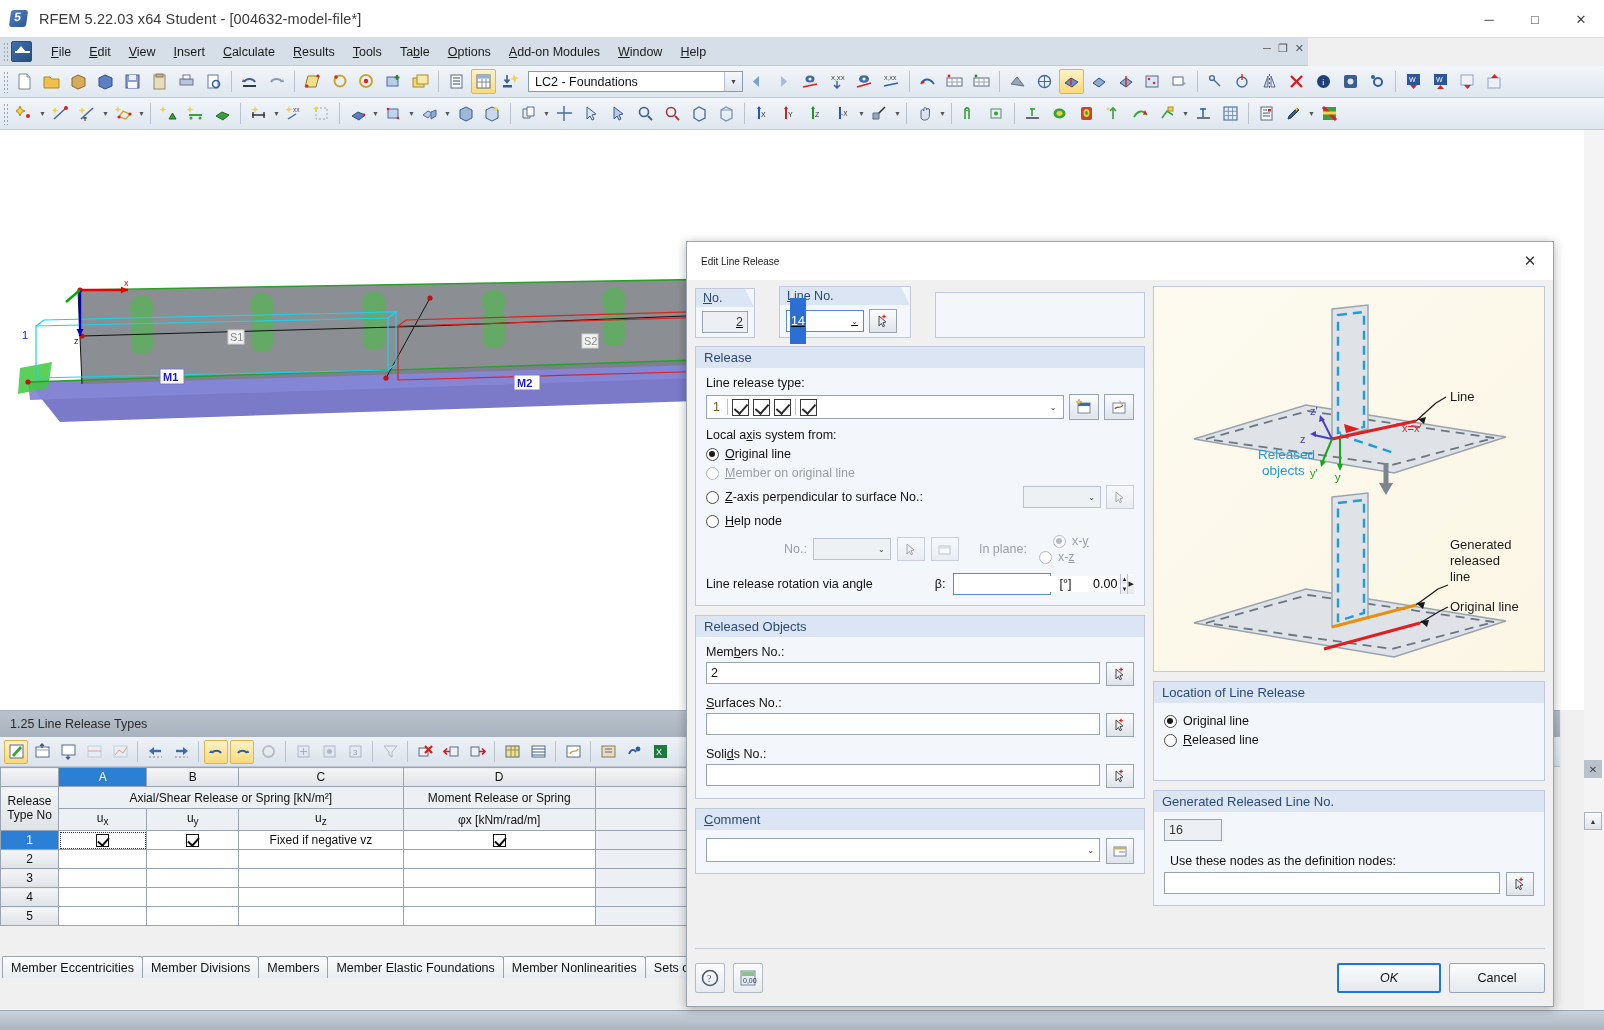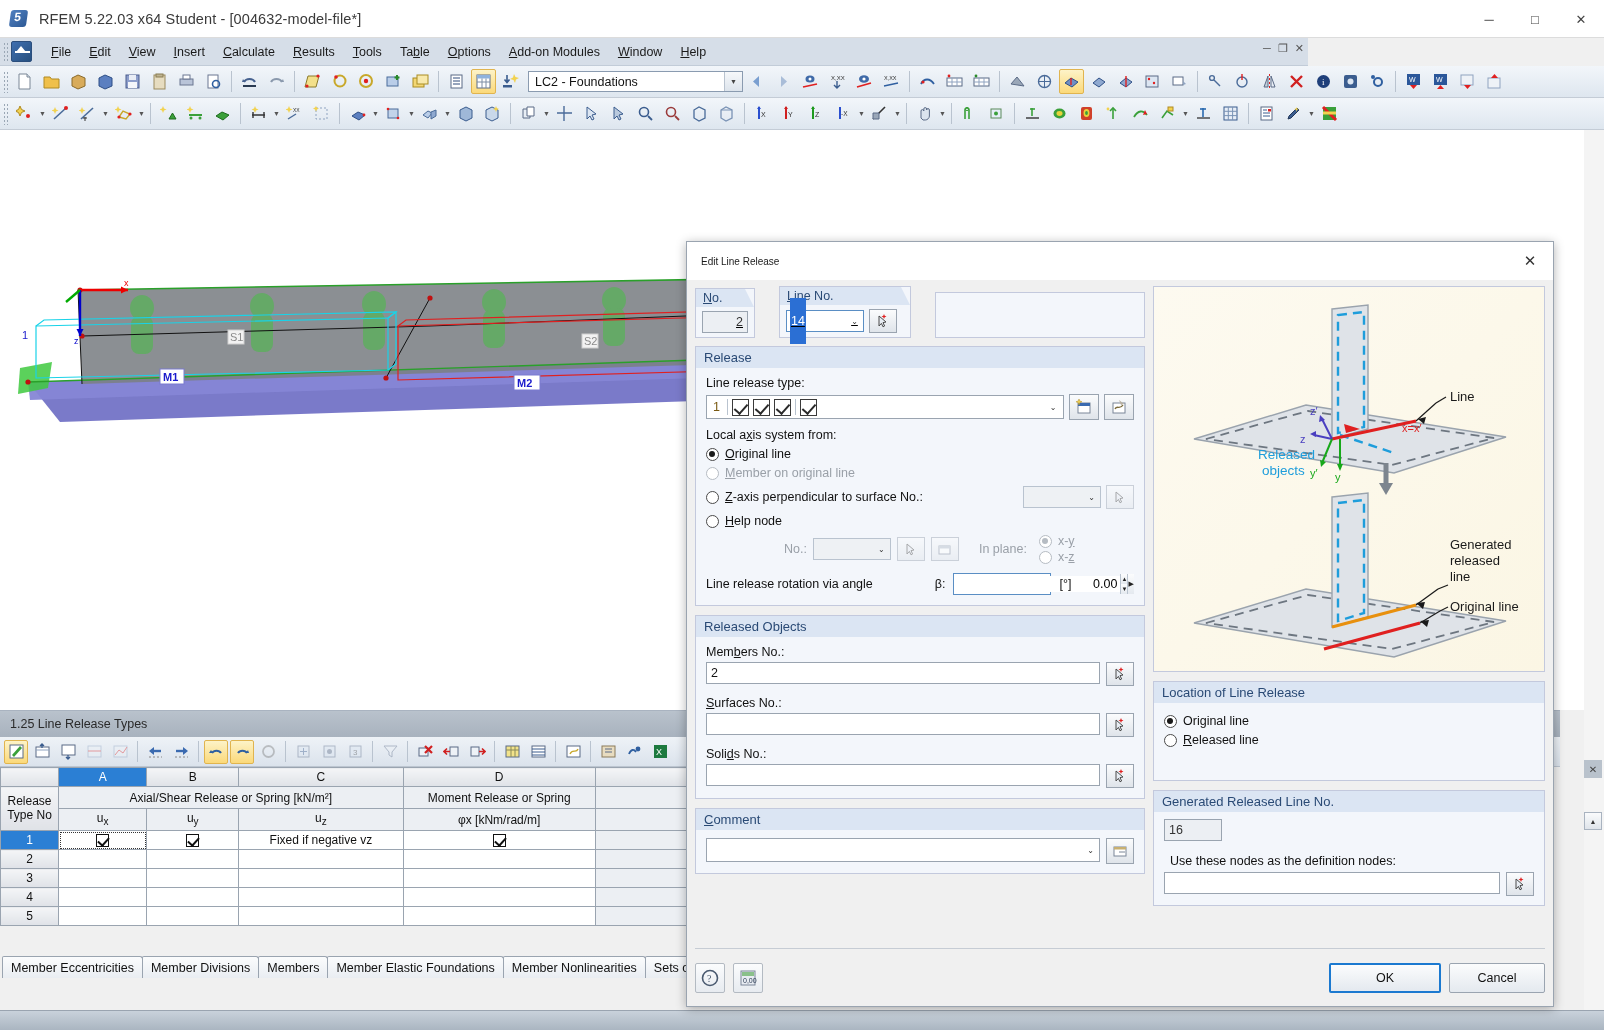--- a/index.html
+++ b/index.html
@@ -325,23 +325,23 @@
   .dlg-footer {
     height: 58px; border-top:1px solid #c6ccd4; margin: 8px 8px 0 8px;
     display:flex; align-items:center; gap: 8px;
   }
   .fbtn {
     width: 30px; height:30px; border:1px solid #b3bac2; border-radius:2px;
     background: linear-gradient(to bottom,#fbfcfd,#e7ebf0);
     display:flex;align-items:center;justify-content:center;
   }
   .okbtn {
-    width: 112px; height: 30px; border:2px solid #1b79d0; border-radius:2px;
+    width: 104px; height: 30px; border:2px solid #1b79d0; border-radius:2px;
     background: linear-gradient(to bottom,#fbfcfd,#e4e9ef);
-    display:flex;align-items:center;justify-content:center; font-size:12.5px; color:#111;
+    display:flex;align-items:center;justify-content:center; font-size:12.5px; color:#111;font-style:italic;
   }
   .cancelbtn {
     width: 96px; height: 30px; border:1px solid #9aa4b0; border-radius:2px;
     background: linear-gradient(to bottom,#fbfcfd,#e4e9ef);
     display:flex;align-items:center;justify-content:center; font-size:12.5px; color:#111;
   }
 </style>
 </head>
 <body>
 
@@ -1426,21 +1426,21 @@
                   </svg>
               </div>
               <div class="pickbtn dis">
                 <svg width="16" height="16" viewBox="0 0 16 16">
                     <rect x="2" y="5" width="11" height="8" fill="#fff" stroke="#7a8698"></rect>
                     <rect x="2" y="5" width="11" height="2.5" fill="#b3bec9"></rect>
                   </svg>
               </div>
               <span class="lbltext dis" style="margin-left:14px;">In plane:</span>
               <div style="display:flex;flex-direction:column; margin-left:6px;">
-                <div class="radio dis" style="margin:1px 0;">
+                <div class="radio dis" style="margin:1px 14px;">
                   <span class="rdo on"></span>
                   <span>x-<span class="u">y</span></span>
                 </div>
                 <div class="radio dis" style="margin:1px 0;">
                   <span class="rdo"></span>
                   <span>x-<span class="u">z</span></span>
                 </div>
               </div>
             </div>
 

